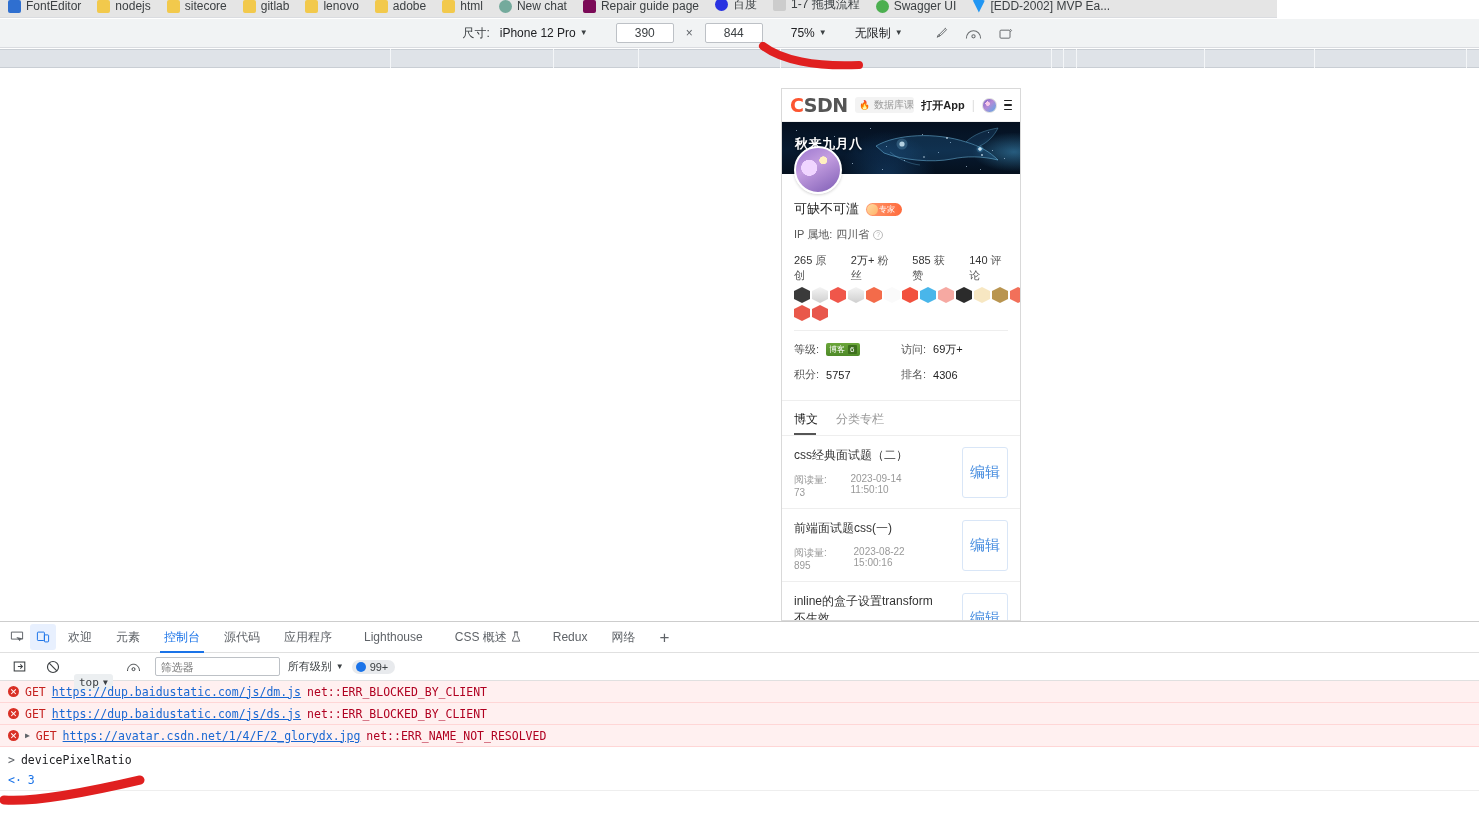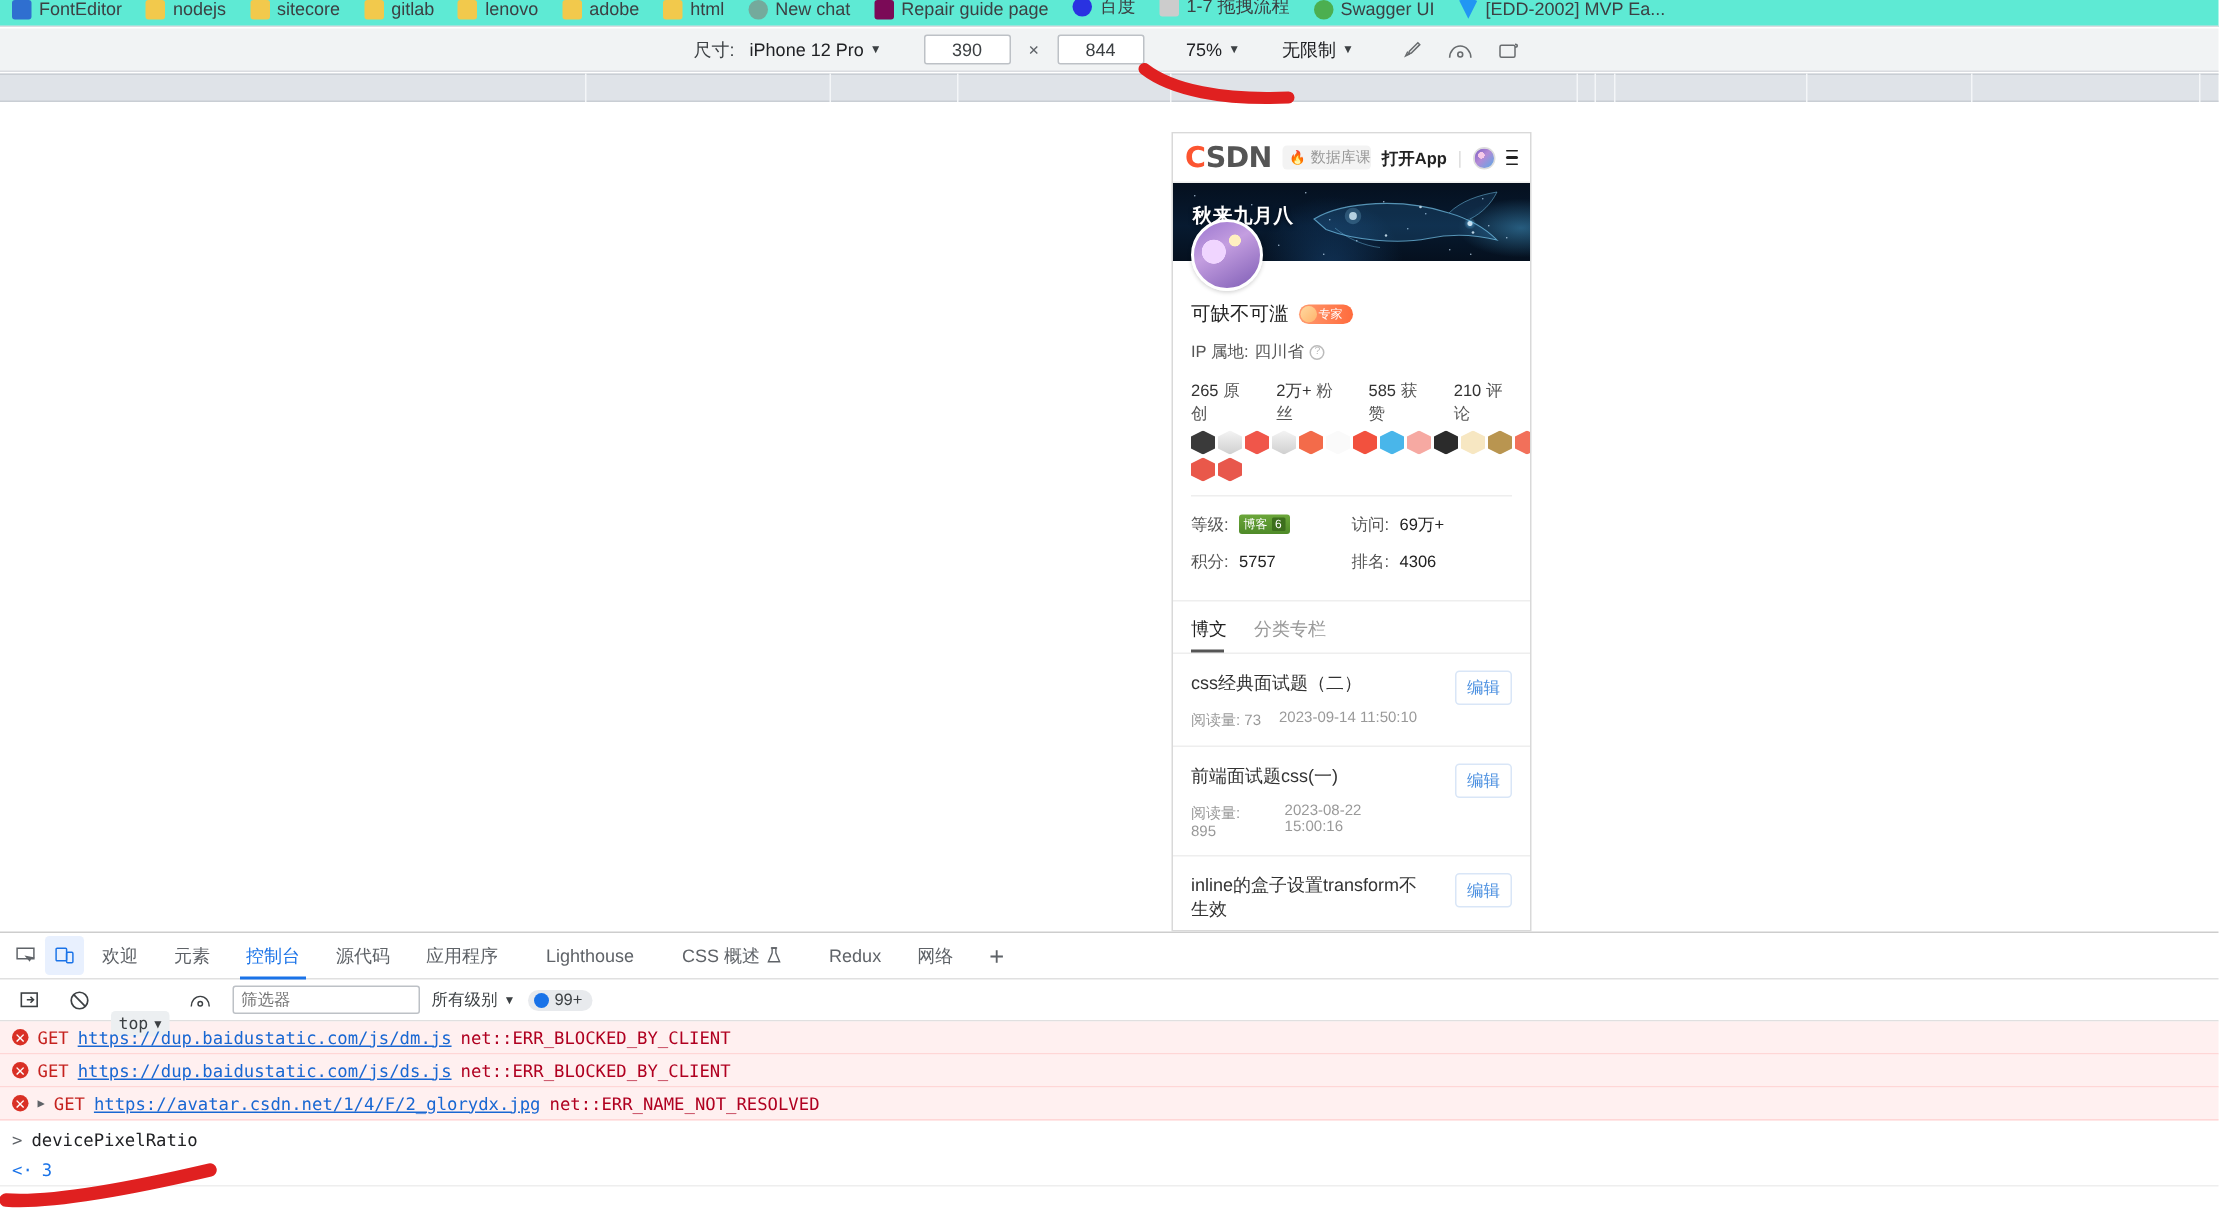--- a/index.html
+++ b/index.html
@@ -7,22 +7,22 @@
   body {
     font-family: "Liberation Sans", sans-serif;
     font-size: 12px;
     background: #ffffff;
     color: #202124;
     -webkit-font-smoothing: antialiased;
   }
 
   
   .bookmarks-bar {
-    position:absolute; top:0; left:0; width:1479px; height:18px;
-    background:#5eead4;
+    position:absolute; top:0; left:0; width:1277px; height:18px;
+    background:#e5e5e5;
     display:flex; align-items:flex-end;
     padding-left:8px; overflow:hidden;
     border-bottom:1px solid #dadce0;
   }
   .bm {
     display:flex; align-items:center; gap:5px;
     margin-right:16px; white-space:nowrap;
     font-size:12px; color:#3c4043;
     position:relative; top:-4px;
   }
@@ -206,21 +206,21 @@
   
   .art-list { border-top:1px solid #eee; }
   .art {
     padding:11px 12px 10px 12px; border-bottom:1px solid #eee;
     display:flex; justify-content:space-between; align-items:flex-start; gap:24px;
   }
   .art-title { font-size:12px; color:#333; line-height:1.4; }
   .art-meta { margin-top:9px; font-size:10px; color:#999; display:flex; gap:12px;}
   .edit-btn {
     flex:none; border:1px solid #d9e6f7; color:#4a8fe0; background:#fff;
-    border-radius:3px; font-size:11px; padding:3px 7px; cursor:pointer;
+    border-radius:3px; font-size:15px; padding:15px 7px; cursor:pointer;
   }
 
   
   .devtools {
     position:absolute; left:0; top:621px; width:1479px; height:194px;
     background:#fff; border-top:1px solid #cdcdcd;
   }
   .dt-tabs {
     height:31px; display:flex; align-items:center; gap:0;
     border-bottom:1px solid #e0e0e0; padding-left:4px;
@@ -472,21 +472,21 @@
     </div>
     <div class="ip-row">
       <span>IP 属地:</span>
       <span>四川省</span>
       <span class="q-mark">?</span>
     </div>
     <div class="stats-row">
       <span><b>265</b> <span class="lbl">原创</span></span>
       <span><b>2万+</b> <span class="lbl">粉丝</span></span>
       <span><b>585</b> <span class="lbl">获赞</span></span>
-      <span><b>210</b> <span class="lbl">评论</span></span>
+      <span><b>140</b> <span class="lbl">评论</span></span>
     </div>
     <div class="badges">
       <span class="hex" style="background:#3a3a3a"></span>
       <span class="hex" style="background:linear-gradient(180deg,#f4f4f4,#cfcfcf)"></span>
       <span class="hex" style="background:#f0564a"></span>
       <span class="hex" style="background:linear-gradient(180deg,#f4f4f4,#cfcfcf)"></span>
       <span class="hex" style="background:#f36b4a"></span>
       <span class="hex" style="background:#fafafa"></span>
       <span class="hex" style="background:#f2513e"></span>
       <span class="hex" style="background:#49b6ea"></span>

